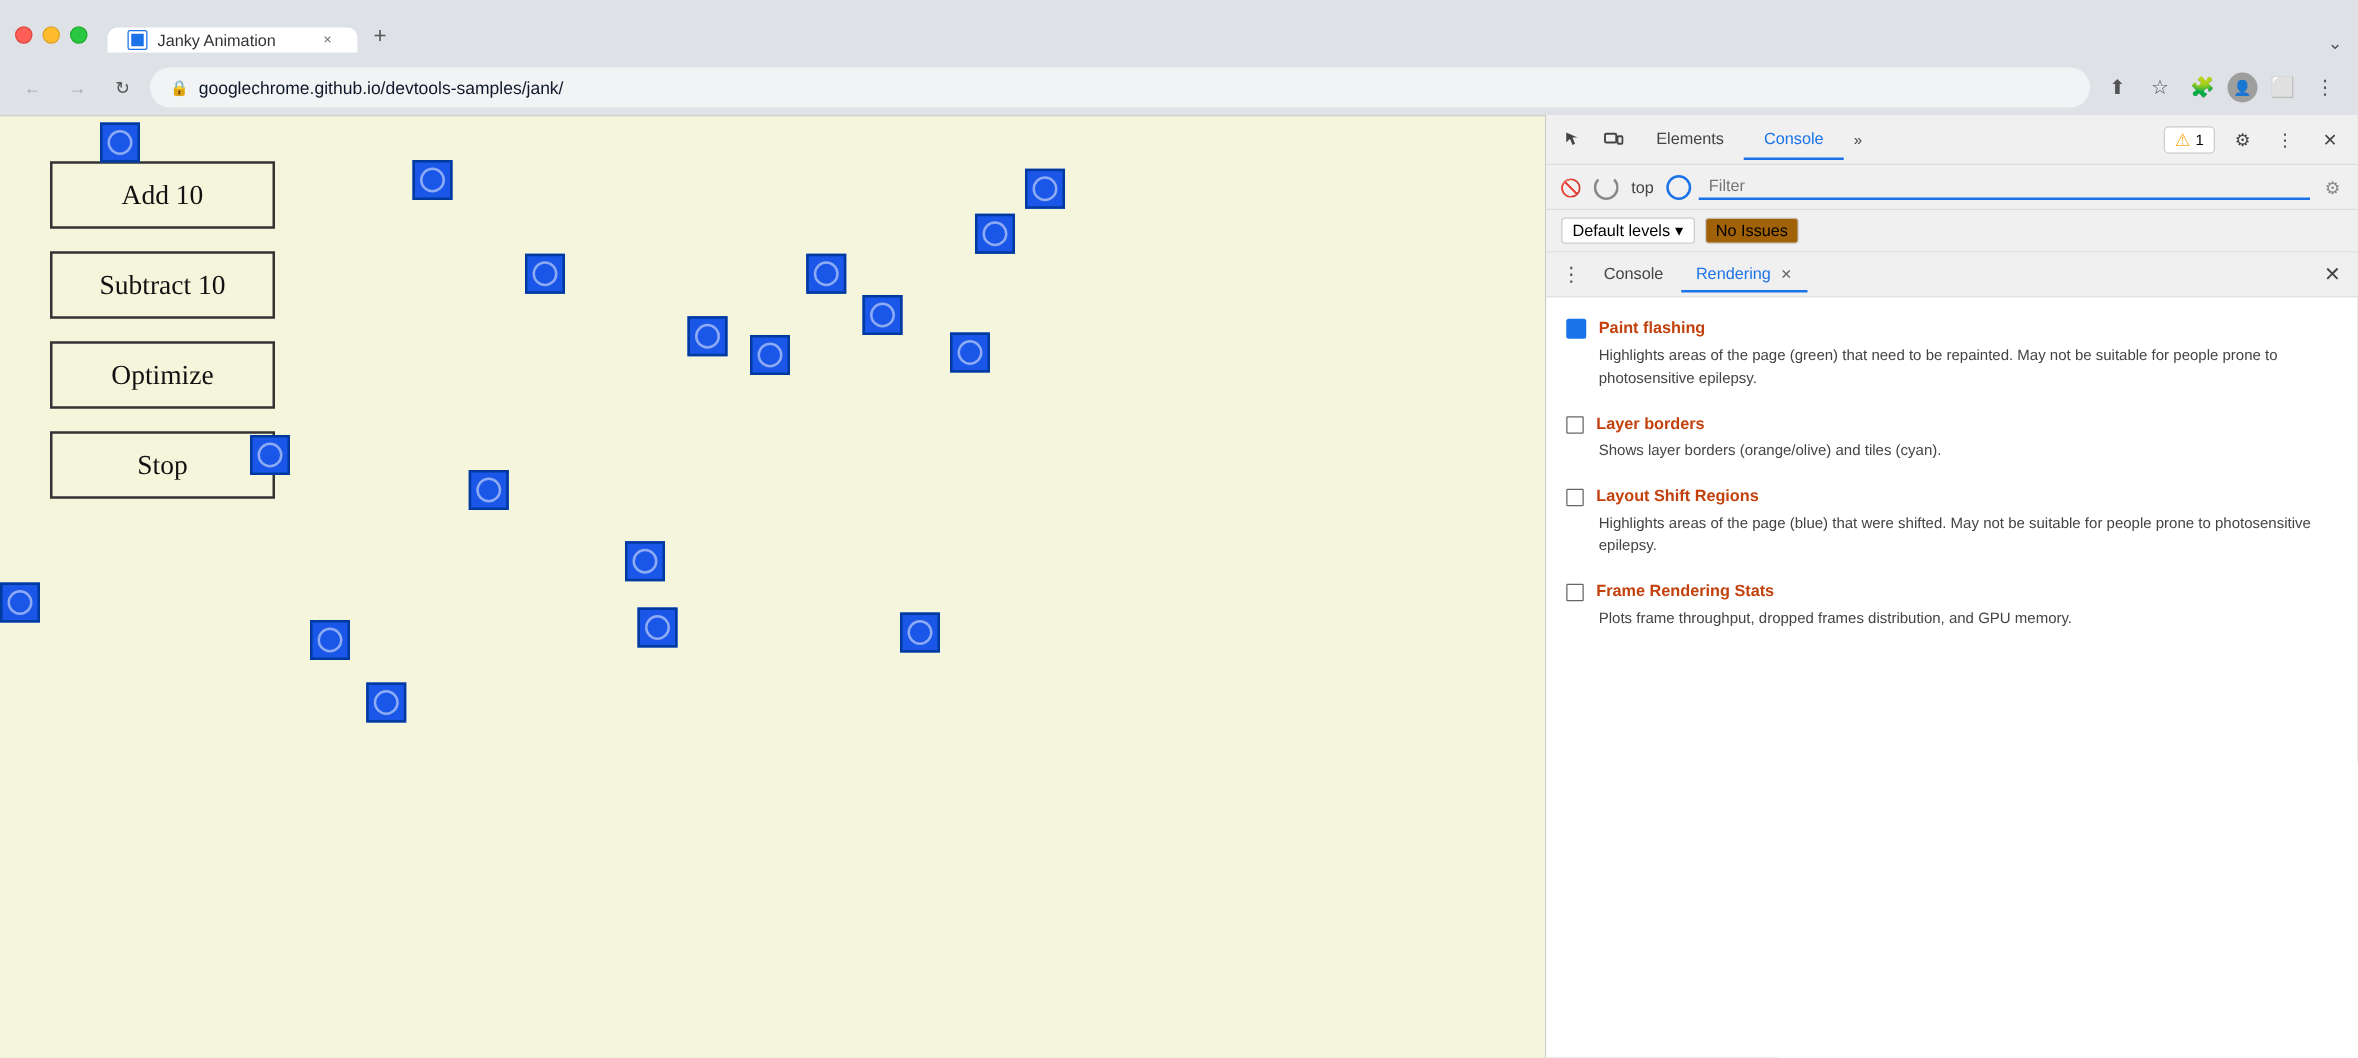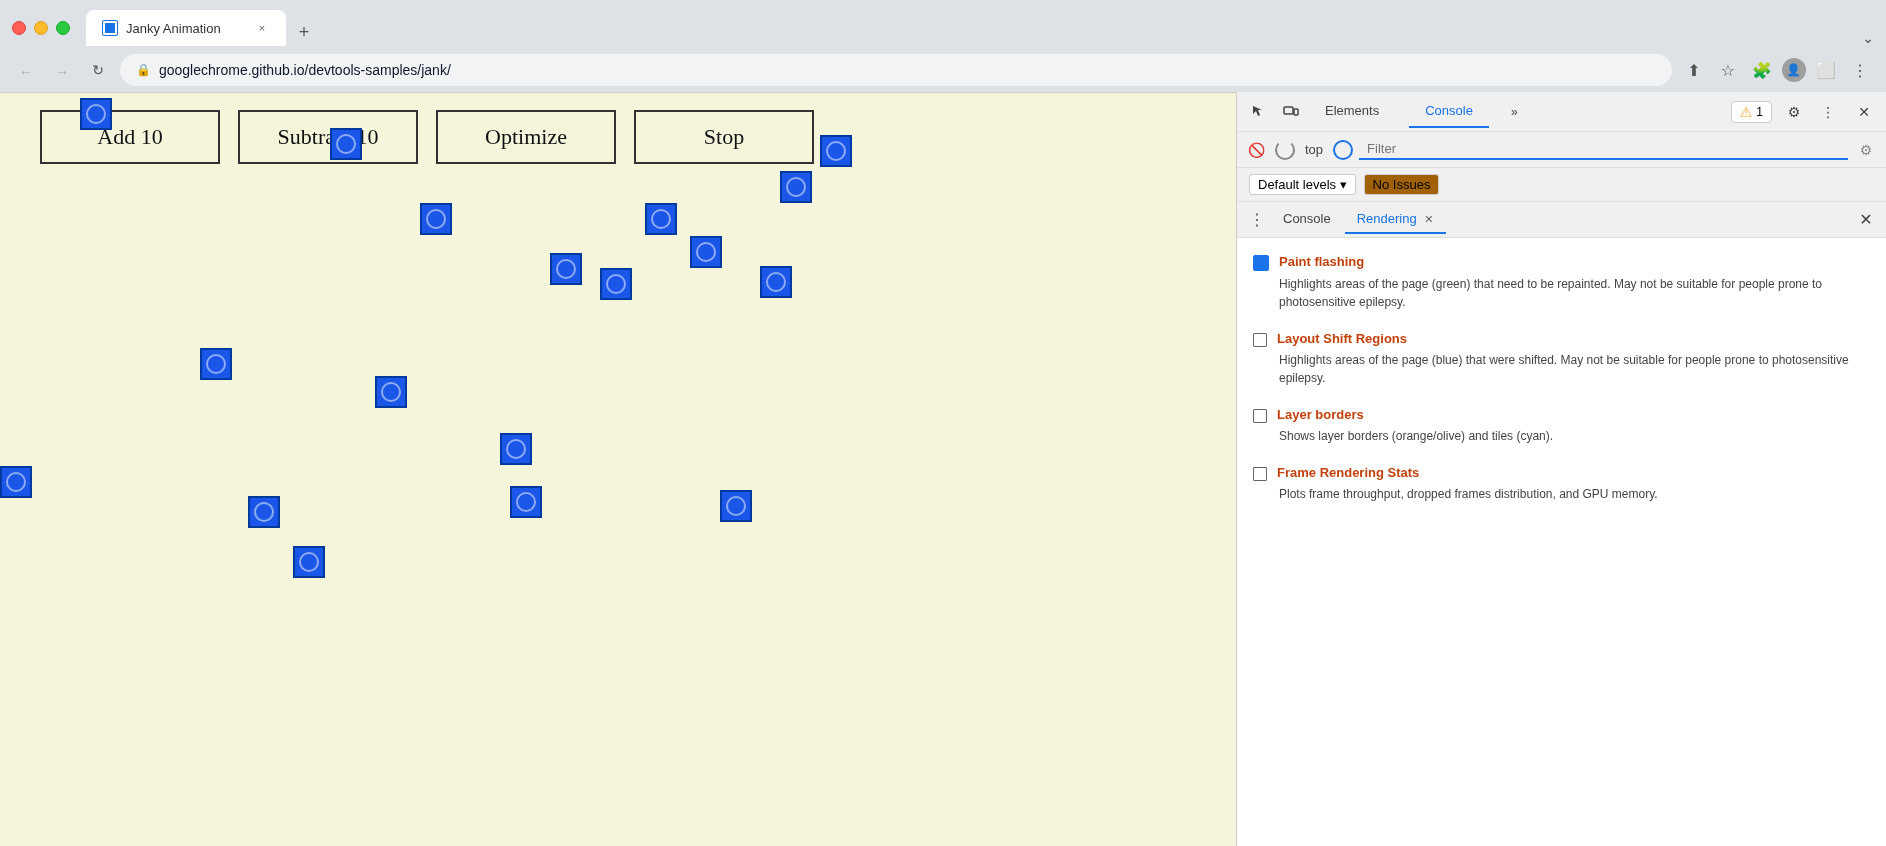--- a/index.html
+++ b/index.html
@@ -14,21 +14,21 @@
     }
     .traffic-lights { display: flex; gap: 8px; margin-right: 16px; }
     .traffic-light { width: 14px; height: 14px; border-radius: 50%; }
     .tl-red { background: #ff5f57; border: 1px solid #e0443e; }
     .tl-yellow { background: #ffbd2e; border: 1px solid #dea123; }
     .tl-green { background: #28c840; border: 1px solid #1aab29; }
 
     .tabs-area { display: flex; align-items: flex-end; flex: 1; }
     .tab {
       display: flex; align-items: center; background: #ffffff; border-radius: 8px 8px 0 0;
-      padding: 8px 16px; min-width: 200px; height: 36px; font-size: 13px; gap: 8px;
+      padding: 8px 16px; min-width: 200px; height: 20px; font-size: 13px; gap: 8px;
     }
     .tab-favicon { width: 16px; height: 16px; background: #1a73e8; border-radius: 2px; display: flex; align-items: center; justify-content: center; }
     .tab-favicon::after { content: ''; width: 10px; height: 10px; border: 2px solid white; border-radius: 1px; }
     .tab-title { flex: 1; font-size: 13px; color: #333; }
     .tab-close { width: 16px; height: 16px; display: flex; align-items: center; justify-content: center; border-radius: 50%; cursor: pointer; font-size: 11px; color: #666; }
     .tab-new { width: 28px; height: 28px; display: flex; align-items: center; justify-content: center; border-radius: 50%; cursor: pointer; font-size: 18px; color: #555; margin-left: 4px; }
     .tab-spacer { flex: 1; }
     .tab-chevron { color: #555; font-size: 14px; margin-left: 8px; }
 
     
@@ -45,21 +45,21 @@
     .address-text { font-size: 14px; color: #0f172a; flex: 1; }
     .toolbar-icons { display: flex; align-items: center; gap: 6px; }
     .toolbar-icon { width: 28px; height: 28px; display: flex; align-items: center; justify-content: center; border-radius: 50%; cursor: pointer; color: #555; font-size: 16px; }
 
     
     .content-area { display: flex; width: 100%; height: calc(846px - 92px); }
 
     
     .webpage { flex: 1; background: #f5f5dc; position: relative; overflow: hidden; border-top: 1px solid #ccc; }
 
-    .buttons-panel { position: absolute; left: 40px; top: 17px; display: flex; flex-direction: row; gap: 18px; }
+    .buttons-panel { position: absolute; left: 40px; top: 36px; display: flex; flex-direction: column; gap: 18px; }
     .jank-button {
       background: #f5f5dc; border: 2px solid #333; padding: 12px 24px;
       font-size: 22px; font-family: serif; cursor: pointer; min-width: 180px;
       text-align: center; font-weight: 400; color: #111;
     }
     .jank-button.help { text-decoration: underline; }
 
     
     .blue-box {
       position: absolute; width: 32px; height: 32px;
@@ -75,21 +75,21 @@
     .devtools {
       width: 650px; background: #f0f0f0; border-left: 1px solid #ccc;
       display: flex; flex-direction: column;
     }
 
     .devtools-toolbar {
       display: flex; align-items: center; background: #f0f0f0; border-bottom: 1px solid #ddd;
       padding: 0 8px; height: 40px; gap: 4px;
     }
     .devtools-toolbar-icon { width: 28px; height: 28px; display: flex; align-items: center; justify-content: center; cursor: pointer; border-radius: 4px; color: #444; font-size: 14px; }
-    .devtools-tabs-main { display: flex; align-items: center; flex: 1; gap: 14px; }
+    .devtools-tabs-main { display: flex; align-items: center; flex: 1; }
     .devtools-tab-main {
       padding: 8px 16px; font-size: 13px; cursor: pointer; color: #444; border-bottom: 2px solid transparent;
     }
     .devtools-tab-main.active { color: #1a73e8; border-bottom: 2px solid #1a73e8; font-weight: 500; }
     .more-tabs { padding: 4px 8px; cursor: pointer; color: #444; font-size: 12px; }
     .warning-badge {
       display: flex; align-items: center; gap: 4px; border: 1px solid #ccc;
       padding: 2px 8px; border-radius: 4px; font-size: 12px; cursor: pointer;
       background: white; margin-left: 8px;
     }
@@ -286,31 +286,31 @@
         <div class="rendering-option-header">
           <input type="checkbox" class="render-checkbox checked" style="">
           <span class="rendering-option-title">Paint flashing</span>
         </div>
         <div class="rendering-option-desc">Highlights areas of the page (green) that need to be repainted. May not be suitable for people prone to photosensitive epilepsy.</div>
       </div>
 
       <div class="rendering-option">
         <div class="rendering-option-header">
           <input type="checkbox" class="render-checkbox-plain" style="">
+          <span class="rendering-option-title">Layer borders</span>
+        </div>
+        <div class="rendering-option-desc">Shows layer borders (orange/olive) and tiles (cyan).</div>
+      </div>
+
+      <div class="rendering-option">
+        <div class="rendering-option-header">
+          <input type="checkbox" class="render-checkbox-plain" style="">
           <span class="rendering-option-title">Layout Shift Regions</span>
         </div>
         <div class="rendering-option-desc">Highlights areas of the page (blue) that were shifted. May not be suitable for people prone to photosensitive epilepsy.</div>
-      </div>
-
-      <div class="rendering-option">
-        <div class="rendering-option-header">
-          <input type="checkbox" class="render-checkbox-plain" style="">
-          <span class="rendering-option-title">Layer borders</span>
-        </div>
-        <div class="rendering-option-desc">Shows layer borders (orange/olive) and tiles (cyan).</div>
       </div>
 
       <div class="rendering-option">
         <div class="rendering-option-header">
           <input type="checkbox" class="render-checkbox-plain" style="">
           <span class="rendering-option-title">Frame Rendering Stats</span>
         </div>
         <div class="rendering-option-desc">Plots frame throughput, dropped frames distribution, and GPU memory.</div>
       </div>
 

